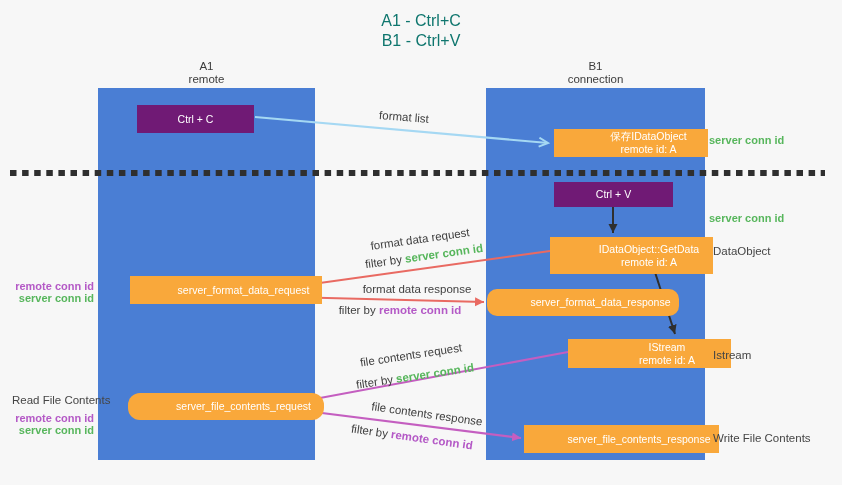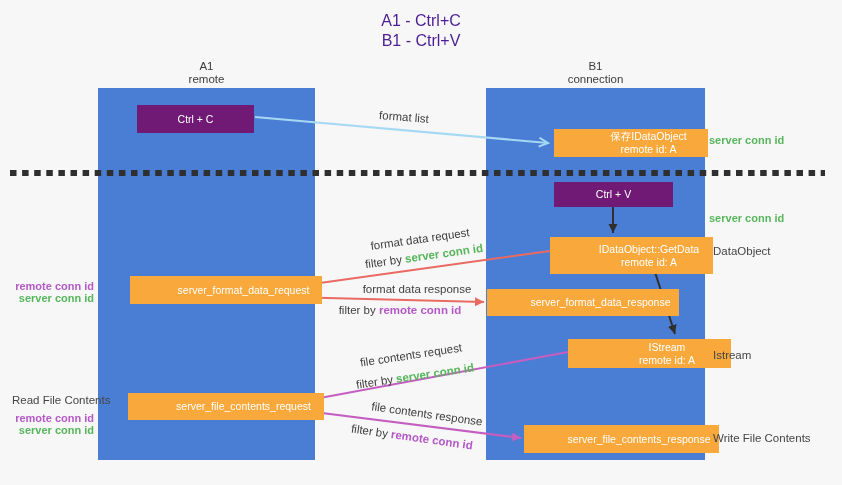--- a/index.html
+++ b/index.html
@@ -1,21 +1,21 @@
 <!DOCTYPE html>
 <html><head>
 <meta charset="utf-8">
 <style>
   html,body{margin:0;padding:0;background:#f7f7f7;}
   .canvas{
     position:relative;width:842px;height:485px;background:#f7f7f7;overflow:hidden;
     font-family:"Liberation Sans","DejaVu Sans",sans-serif;color:#3c3c3c;
   }
   .abs{position:absolute;}
-  .title{left:0;right:0;top:11px;text-align:center;font-size:16px;line-height:20px;color:#4c1d95;z-index:4;}
+  .title{left:0;right:0;top:11px;text-align:center;font-size:16px;line-height:20px;color:#0f766e;z-index:4;}
   .lane{background:#4a7ed4;z-index:1;}
   .lane-header{text-align:center;font-size:11.5px;line-height:13px;color:#3c3c3c;z-index:4;}
   .svg-layer{left:0;top:0;z-index:2;pointer-events:none;}
   .node{z-index:3;display:flex;flex-direction:column;align-items:center;justify-content:center;
         color:#ffffff;font-size:10.5px;line-height:13px;text-align:center;white-space:nowrap;}
   .green-box{background:#701a75;}
   .orange-box{background:#f9a83b;padding-left:35px;}
   .flow-label{z-index:4;font-size:11.5px;color:#3f3f3f;text-align:center;white-space:nowrap;width:160px;}
   .side-label{z-index:4;font-size:11.5px;color:#454545;white-space:nowrap;}
   .conn-green{color:#57b65c;font-weight:bold;}
@@ -102,25 +102,25 @@
 
   <div class="abs node orange-box" style="left:568px;top:339px;width:128px;height:29px;">
     <div>IStream</div>
     <div>remote id: A</div>
   </div>
 
   <div class="abs node orange-box" style="left:130px;top:276px;width:157px;height:28px;">
     <div>server_format_data_request</div>
   </div>
 
-  <div class="abs node orange-box" style="left:487px;top:289px;width:157px;height:27px;">
+  <div class="abs node orange-box" style="left:487px;top:289px;width:157px;height:27px;border-radius:10px;">
     <div>server_format_data_response</div>
   </div>
 
-  <div class="abs node orange-box" style="left:128px;top:393px;width:161px;height:27px;">
+  <div class="abs node orange-box" style="left:128px;top:393px;width:161px;height:27px;border-radius:12px;">
     <div>server_file_contents_request</div>
   </div>
 
   <div class="abs node orange-box" style="left:524px;top:425px;width:160px;height:28px;">
     <div>server_file_contents_response</div>
   </div>
 
   <div class="abs flow-label rot-slight" style="left:324px;top:111px;">format list</div>
 
   <div class="abs flow-label rot-up" style="left:340px;top:233px;">format data request</div>

